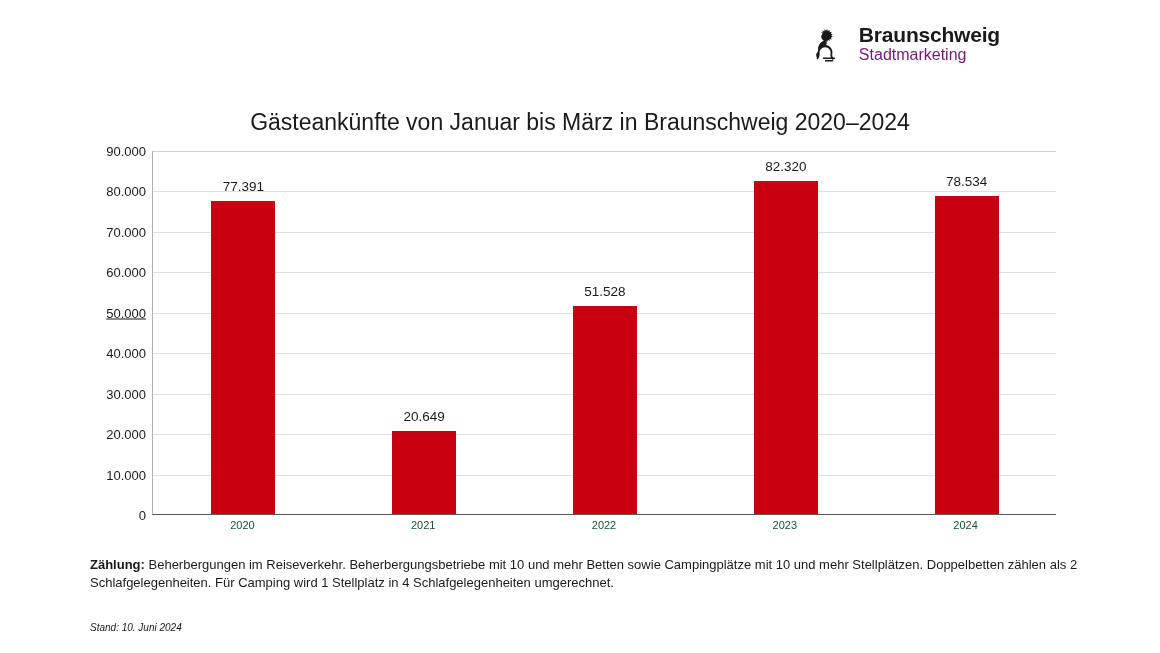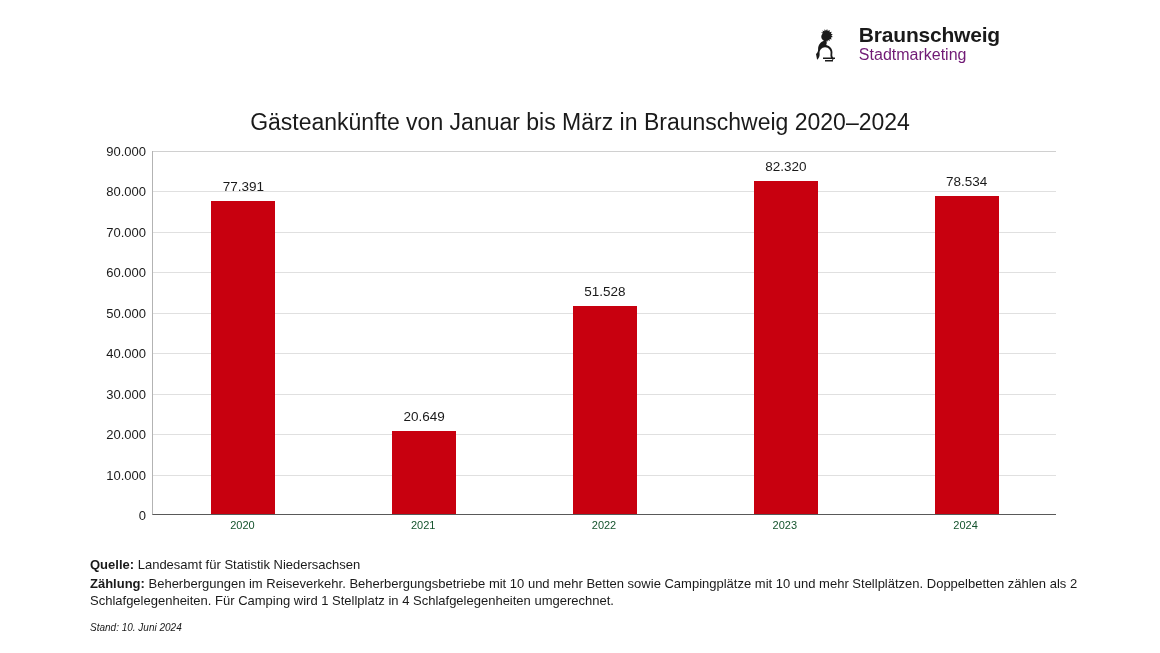--- a/index.html
+++ b/index.html
@@ -178,21 +178,21 @@
 </div>
 
 <div id="chart-title">Gästeankünfte von Januar bis März in Braunschweig 2020–2024</div>
 
 <div id="y-axis-labels">
     <div class="ytick" style="top: 364px;">0</div>
     <div class="ytick" style="top: 323.556px;">10.000</div>
     <div class="ytick" style="top: 283.111px;">20.000</div>
     <div class="ytick" style="top: 242.667px;">30.000</div>
     <div class="ytick" style="top: 202.222px;">40.000</div>
-    <div class="ytick" style="top: 161.778px;">50.000</div>
+    <div class="ytick" style="top: 161.778px; text-decoration: underline;">50.000</div>
     <div class="ytick" style="top: 121.333px;">60.000</div>
     <div class="ytick" style="top: 80.8889px;">70.000</div>
     <div class="ytick" style="top: 40.4444px;">80.000</div>
     <div class="ytick" style="top: 0px;">90.000</div>
   </div>
 
 <div id="plot-wrap">
   <div id="plot-area">
     <div id="gridlines">
         <div class="gridline" style="top: 323.556px;"></div>
@@ -233,19 +233,16 @@
 <div id="x-axis-labels">
     <div class="xtick" style="left: 90.4px;">2020</div>
     <div class="xtick" style="left: 271.2px;">2021</div>
     <div class="xtick" style="left: 452px;">2022</div>
     <div class="xtick" style="left: 632.8px;">2023</div>
     <div class="xtick" style="left: 813.6px;">2024</div>
   </div>
 
 <div id="footnotes">
   <div class="row">
-    <b>Quelle:</b><span> Landesamt für Statistik Niedersachsen</span>
-  </div>
-  <div class="row">
     <b>Zählung:</b><span> Beherbergungen im Reiseverkehr. Beherbergungsbetriebe mit 10 und mehr Betten sowie Campingplätze mit 10 und mehr Stellplätzen. Doppelbetten zählen als 2 Schlafgelegenheiten. Für Camping wird 1 Stellplatz in 4 Schlafgelegenheiten umgerechnet.</span>
   </div>
 </div>
 <div id="stand">Stand: 10. Juni 2024</div>
 
 </body></html>

